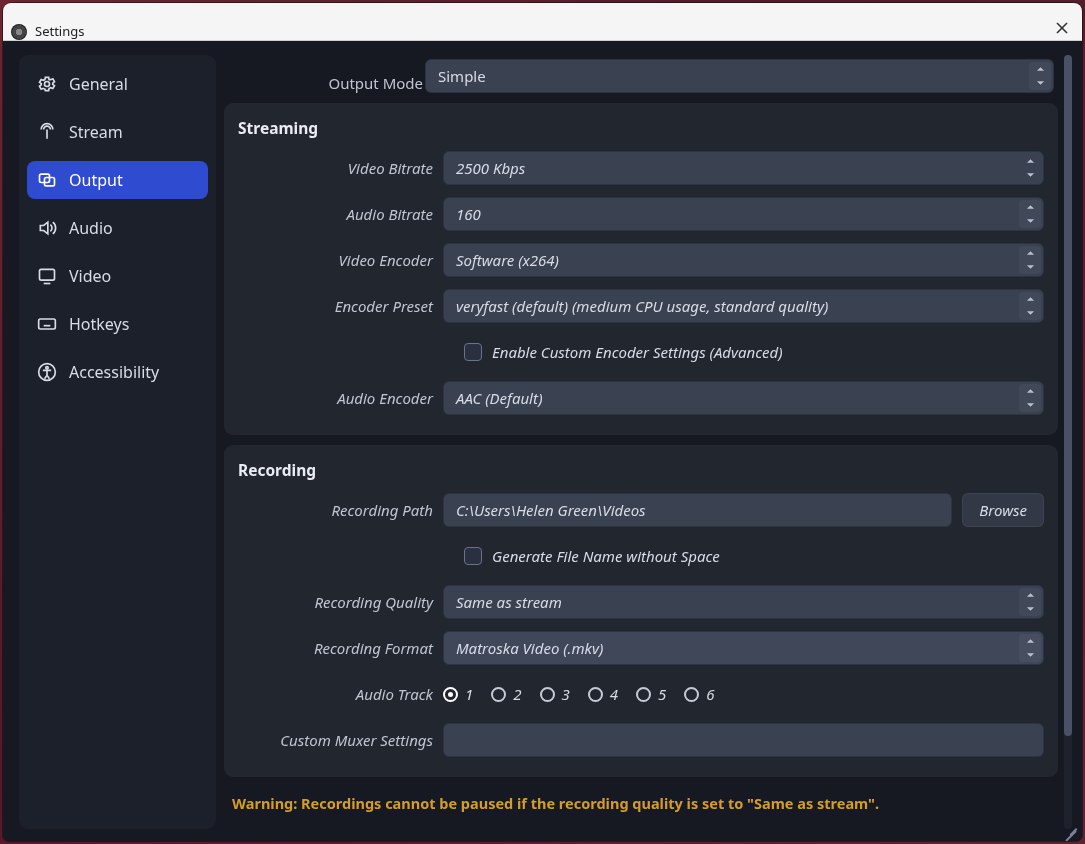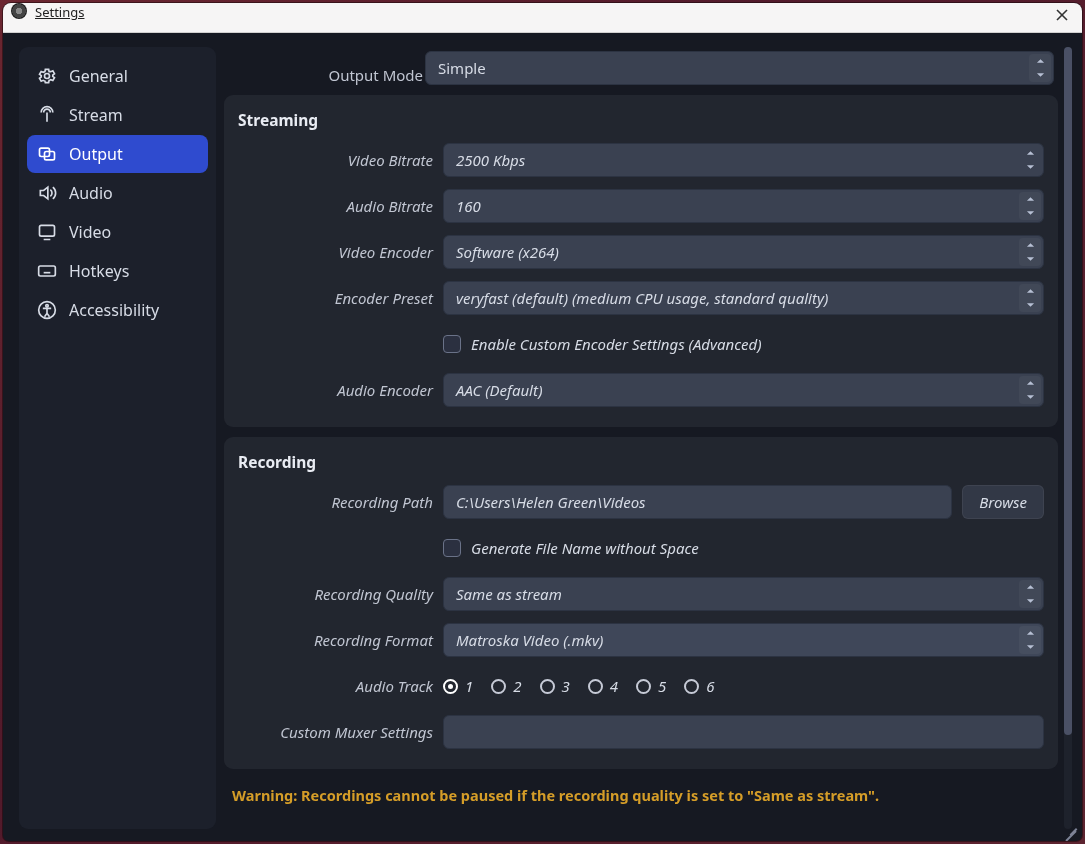--- a/index.html
+++ b/index.html
@@ -35,44 +35,43 @@
   
   .window{
     position:absolute;inset:3px;
     background:var(--app-bg);
     border-radius:8px 8px 6px 6px;
     display:flex;flex-direction:column;
     box-shadow:0 0 0 1px rgba(0,0,0,.4);
     overflow:hidden;
   }
   .titlebar{
-    height:30px;background:var(--titlebar-bg);
-    color:#222;display:flex;align-items:flex-start;
+    height:38px;background:var(--titlebar-bg);
+    color:#222;display:flex;align-items:flex-end;
     padding:0 8px;border-bottom:1px solid rgba(0,0,0,.15);
     flex:none;
-    text-decoration:underline;
   }
   .titlebar .obs-logo{width:16px;height:16px;border-radius:50%;
     background:radial-gradient(circle at 50% 50%,#888 0 30%,#444 31% 60%,#222 61% 100%);
     margin-right:8px;}
   .titlebar .title{flex:1;font-size:13px;}
   .titlebar .close{width:24px;height:24px;display:flex;align-items:center;justify-content:center;
     font-size:15px;color:#333;cursor:default;}
   .titlebar .close svg{width:12px;height:12px;stroke:#333;stroke-width:1.6;}
 
   
   .body{
     flex:1;display:flex;min-height:0;
     padding:14px 10px 12px 16px;gap:8px;
   }
   .sidebar{
     width:197px;flex:none;
     background:var(--sidebar-bg);
     border-radius:9px;
-    padding:10px 8px;display:flex;flex-direction:column;gap:1px;
+    padding:10px 8px;display:flex;flex-direction:column;gap:10px;
   }
   .side-item{
     display:flex;align-items:center;gap:12px;
     height:38px;border-radius:8px;padding:0 10px;
     color:var(--txt);font-size:16px;cursor:default;
   }
   .side-item.active{background:var(--accent);color:#fff;}
   .side-item .ico{width:20px;height:20px;display:flex;align-items:center;justify-content:center;}
   .side-item .ico svg{stroke:currentColor;fill:none;stroke-width:2;}
 
@@ -124,21 +123,21 @@
   .combo .arrows span{flex:1;display:flex;align-items:center;justify-content:center;}
   .combo .arrows svg, .spin .arrows svg{width:9px;height:6px;fill:#b7c0d4;}
   .spin{padding:0 30px 0 12px;}
   .spin .arrows{position:absolute;right:2px;top:2px;bottom:2px;width:22px;
     display:flex;flex-direction:column;}
   .spin .arrows span{flex:1;display:flex;align-items:center;justify-content:center;}
   .textin{padding:0 12px;}
 
   .check{
     display:inline-flex;align-items:center;gap:10px;
-    color:var(--txt);font-size:15px;
+    color:var(--txt);font-size:15px;margin-left:21px;
   }
   .check .box{
     width:18px;height:18px;border-radius:4px;
     border:1.5px solid #6a7288;background:#2b3040;
   }
 
   .radio-group{display:flex;align-items:center;gap:18px;}
   .radio{display:inline-flex;align-items:center;gap:7px;font-size:15px;color:var(--txt);}
   .radio .dot{width:15px;height:15px;border-radius:50%;border:2px solid #c6cad6;background:transparent;position:relative;}
   .radio.sel .dot{border-color:#fff;}

